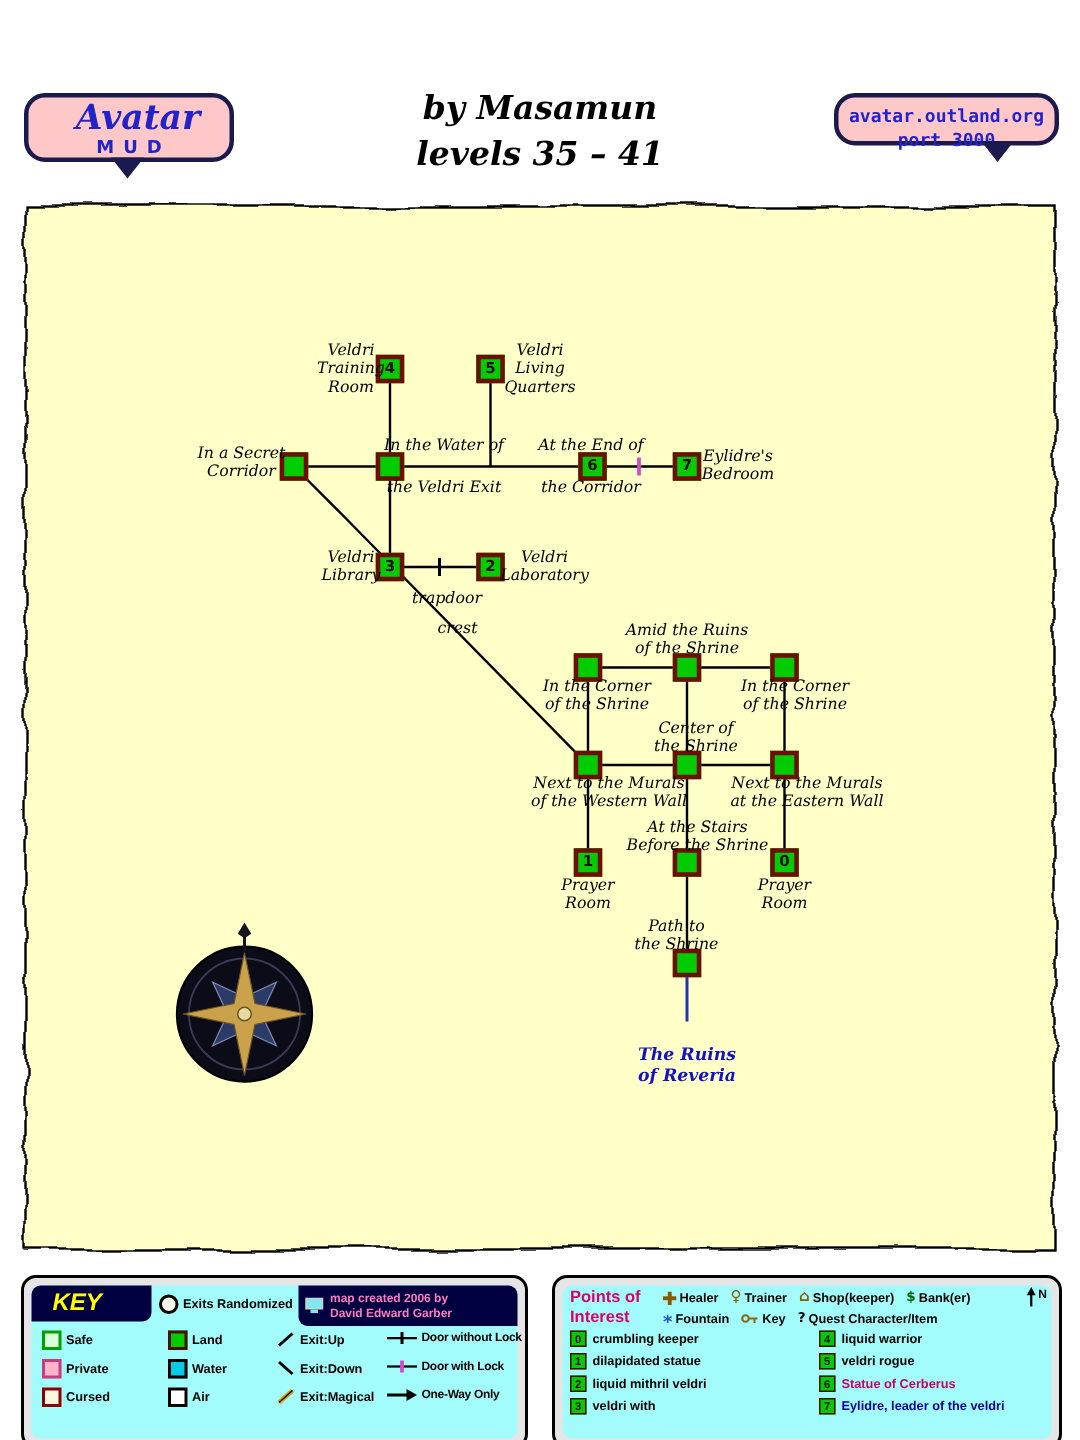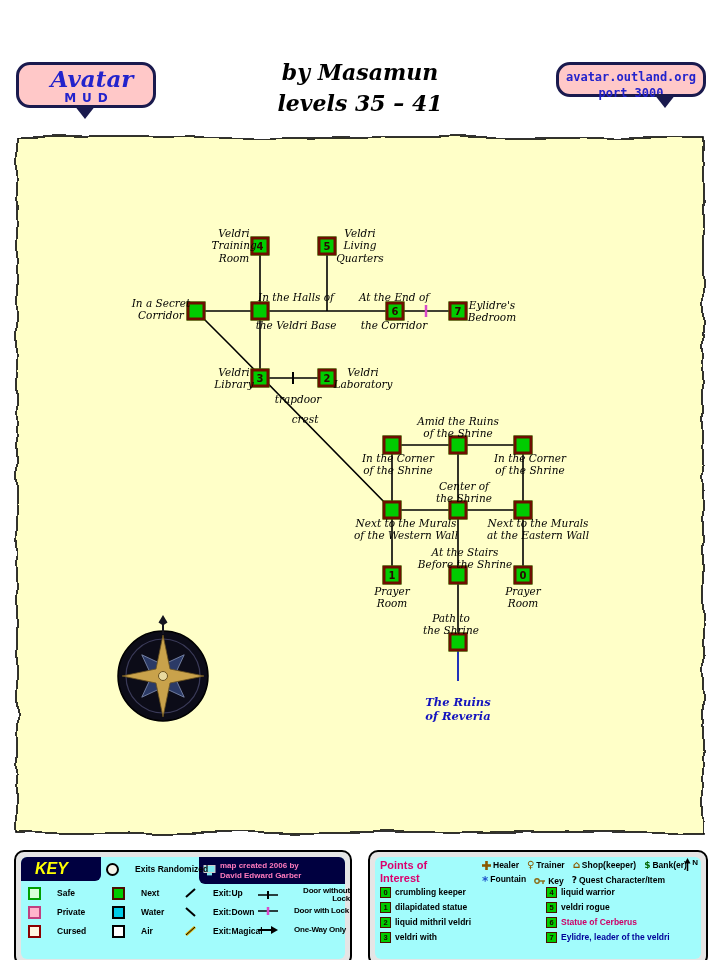--- a/index.html
+++ b/index.html
@@ -45,36 +45,36 @@
   .poibox{left:368px;width:340px;}
   .cyan{position:absolute;left:5px;top:5px;right:5px;bottom:5px;background:#A2FCFC;border-radius:6px;}
 
   .key-title-patch{position:absolute;left:5px;top:5px;width:80px;height:24px;background:#000040;
                    border-radius:6px 0 6px 0;}
   .key-title{font:italic 700 16px/24px "Liberation Sans",sans-serif;color:#FFFF00;padding-left:14px;}
   .credit-patch{position:absolute;right:5px;top:5px;width:146px;height:27px;background:#000040;
                 border-radius:0 6px 0 6px;display:flex;align-items:center;gap:4px;padding-left:4px;box-sizing:border-box;}
   .credit-text{font:700 8px/1.15 "Liberation Sans",sans-serif;color:#FF7BBE;white-space:pre-line;}
 
-  .kitem{position:absolute;display:flex;align-items:center;gap:16px;
-         font:700 8.5px/1 "Liberation Sans",sans-serif;color:#000;text-align:right;}
+  .kitem{position:absolute;display:flex;align-items:center;gap:3px;
+         font:700 8.5px/1 "Liberation Sans",sans-serif;color:#000;}
   .kitem svg{flex-shrink:0;}
   .sq{width:9px;height:9px;box-sizing:content-box;flex-shrink:0;}
   .sq.safe{background:#D8FFD8;border:2px solid #00A000;}
   .sq.private{background:#FFB4CC;border:2px solid #C04080;}
   .sq.cursed{background:#FFF6E0;border:2px solid #8B0000;}
   .sq.land{background:#00CC00;border:2px solid #4A0E00;}
   .sq.water{background:#00CCE8;border:2px solid #000;}
   .sq.air{background:#FFFFFF;border:2px solid #000;}
   .circle-icon{width:9px;height:9px;border:2px solid #000;border-radius:50%;background:#F4F4EA;flex-shrink:0;}
 
   .poi-title{position:absolute;left:10px;top:7px;font:700 11px/1.2 "Liberation Sans",sans-serif;
              color:#DB006E;white-space:pre-line;}
-  .svcrow{position:absolute;display:flex;align-items:flex-end;gap:8px;
-          font:700 8.5px/1 "Liberation Sans",sans-serif;color:#000;margin-left:40px;}
+  .svcrow{position:absolute;display:flex;align-items:center;gap:8px;
+          font:700 8.5px/1 "Liberation Sans",sans-serif;color:#000;}
   .svc{display:flex;align-items:center;gap:2px;}
   .icn{font-family:"DejaVu Sans",sans-serif;font-weight:700;}
   .icn.gold{color:#8B5A00;font-size:10px;}
   .icn.green{color:#006600;font-size:9px;}
   .icn.blue{color:#2255CC;font-size:12px;position:relative;top:2px;}
   .icn.black{color:#000;font-size:9px;}
   .north{position:absolute;right:8px;top:6px;display:flex;align-items:flex-start;gap:1px;}
   .nlabel{font:700 8px "Liberation Sans",sans-serif;}
   .poi-entry{position:absolute;display:flex;align-items:center;gap:4px;
              font:700 8.5px/1 "Liberation Sans",sans-serif;color:#000;}
@@ -179,22 +179,22 @@
     <div class="room" style="left:450px;top:514px"></div>
 
     <div class="mlabel" style="left:226px;top:118px">Veldri
 Training
 Room</div>
     <div class="mlabel" style="left:352px;top:118px">Veldri
 Living
 Quarters</div>
     <div class="mlabel" style="left:153px;top:181px">In a Secret
 Corridor</div>
-    <div class="mlabel" style="left:288px;top:169px">In the Halls of</div>
-    <div class="mlabel" style="left:288px;top:197px">the Veldri Base</div>
+    <div class="mlabel" style="left:288px;top:169px">In the Water of</div>
+    <div class="mlabel" style="left:288px;top:197px">the Veldri Exit</div>
     <div class="mlabel" style="left:386px;top:169px">At the End of</div>
     <div class="mlabel" style="left:386px;top:197px">the Corridor</div>
     <div class="mlabel" style="left:484px;top:183px">Eylidre's
 Bedroom</div>
     <div class="mlabel" style="left:226px;top:250px">Veldri
 Library</div>
     <div class="mlabel" style="left:355px;top:250px">Veldri
 Laboratory</div>
     <div class="mlabel" style="left:290px;top:271px">trapdoor</div>
     <div class="mlabel" style="left:297px;top:291px">crest</div>
@@ -249,21 +249,21 @@
       <span class="sq private"></span>
       <span>Private</span>
     </div>
     <div class="kitem" style="left:12px;top:73px">
       <span class="sq cursed"></span>
       <span>Cursed</span>
     </div>
 
     <div class="kitem" style="left:96px;top:35px">
       <span class="sq land"></span>
-      <span>Next</span>
+      <span>Land</span>
     </div>
     <div class="kitem" style="left:96px;top:54px">
       <span class="sq water"></span>
       <span>Water</span>
     </div>
     <div class="kitem" style="left:96px;top:73px">
       <span class="sq air"></span>
       <span>Air</span>
     </div>
 

